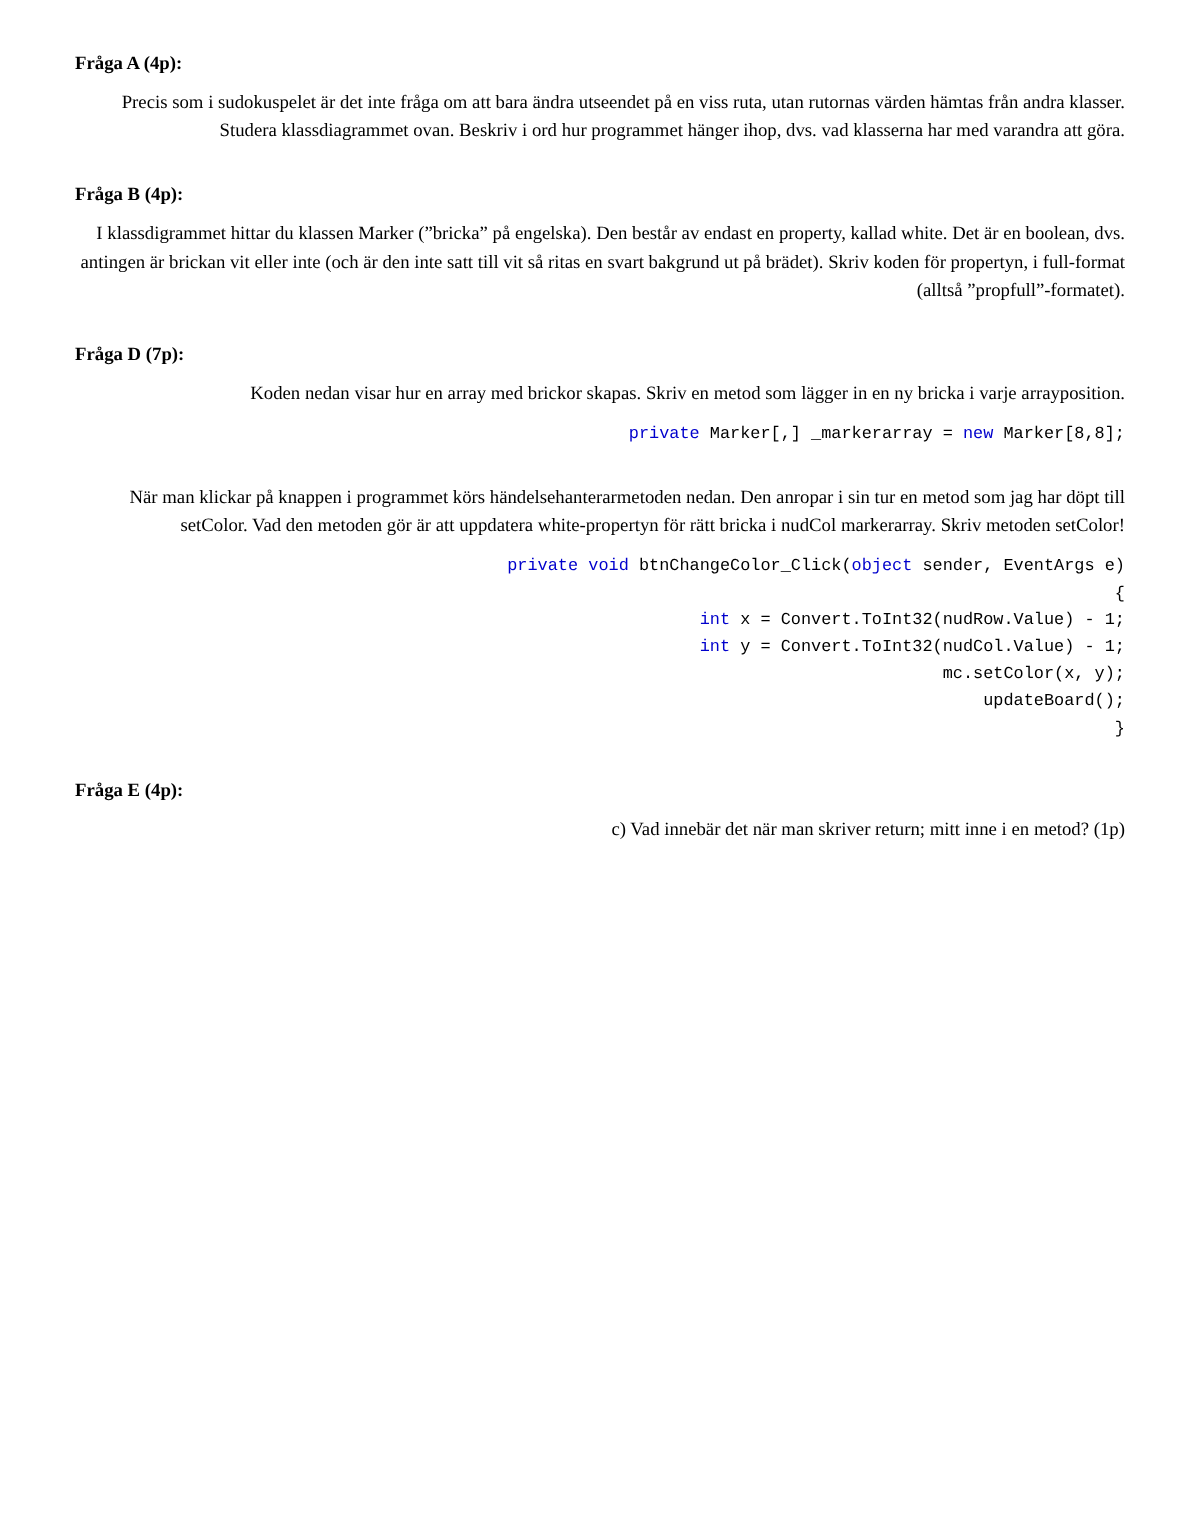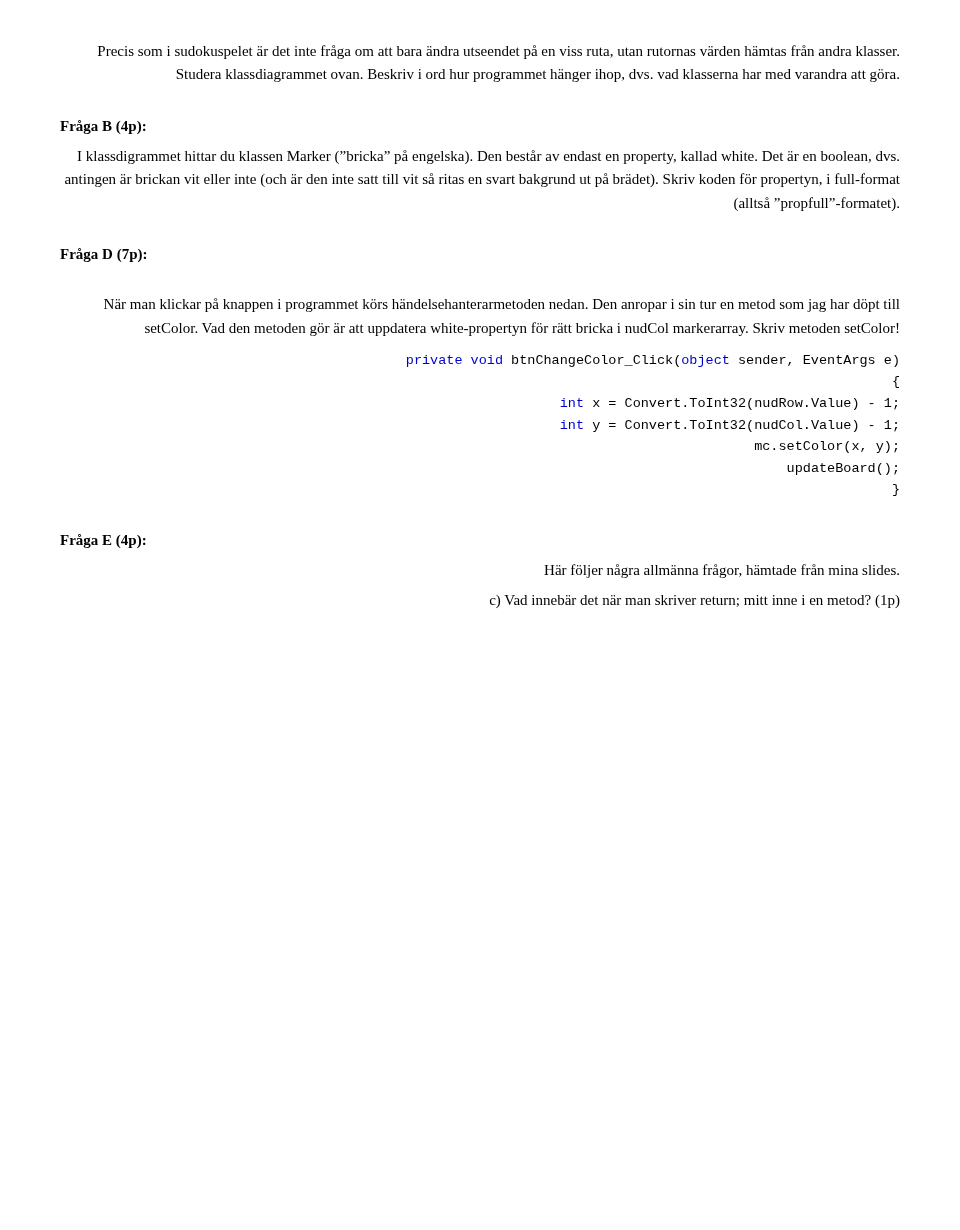--- a/index.html
+++ b/index.html
@@ -52,48 +52,52 @@
       white-space: pre;
       line-height: 1.6;
     }
 
     .kw { color: #0000cc; font-weight: normal; }
   </style>
 </head>
 <body>
 
 <div class="section">
+  <div class="section-title">Fråga A (4p):</div>
   <div class="section-body">
     <p>Precis som i sudokuspelet är det inte fråga om att bara ändra utseendet på en viss ruta, utan rutornas värden hämtas från andra klasser. Studera klassdiagrammet ovan. Beskriv i ord hur programmet hänger ihop, dvs. vad klasserna har med varandra att göra.</p>
   </div>
 </div>
 
 <div class="section">
   <div class="section-title">Fråga B (4p):</div>
   <div class="section-body">
     <p>I klassdigrammet hittar du klassen Marker (”bricka” på engelska). Den består av endast en property, kallad white. Det är en boolean, dvs. antingen är brickan vit eller inte (och är den inte satt till vit så ritas en svart bakgrund ut på brädet). Skriv koden för propertyn, i full-format (alltså ”propfull”-formatet).</p>
   </div>
 </div>
 
 <div class="section">
   <div class="section-title">Fråga D (7p):</div>
+  <div class="section-body">
+    <p>Koden nedan visar hur en array med brickor skapas. Skriv en metod som lägger in en ny bricka i varje arrayposition.</p>
+    <div class="code-block"><span class="kw">private</span> Marker[,] _markerarray = <span class="kw">new</span> Marker[8,8];</div>
+  </div>
 </div>
 
 <div class="section">
   <div class="section-body">
     <p>När man klickar på knappen i programmet körs händelsehanterarmetoden nedan. Den anropar i sin tur en metod som jag har döpt till setColor. Vad den metoden gör är att uppdatera white-propertyn för rätt bricka i nudCol markerarray.  Skriv metoden setColor!</p>
     <div class="code-block"><span class="kw">private</span> <span class="kw">void</span> btnChangeColor_Click(<span class="kw">object</span> sender, EventArgs e)
 {
     <span class="kw">int</span> x = Convert.ToInt32(nudRow.Value) - 1;
     <span class="kw">int</span> y = Convert.ToInt32(nudCol.Value) - 1;
     mc.setColor(x, y);
     updateBoard();
 }</div>
   </div>
 </div>
 
 <div class="section">
   <div class="section-title">Fråga E (4p):</div>
   <div class="section-body">
-    <p>Här följer några allmänna frågor, hämtade från mina slides.</p>
     <p>c) Vad innebär det när man skriver return; mitt inne i en metod? (1p)</p>
   </div>
 </div>
 
 </body></html>

